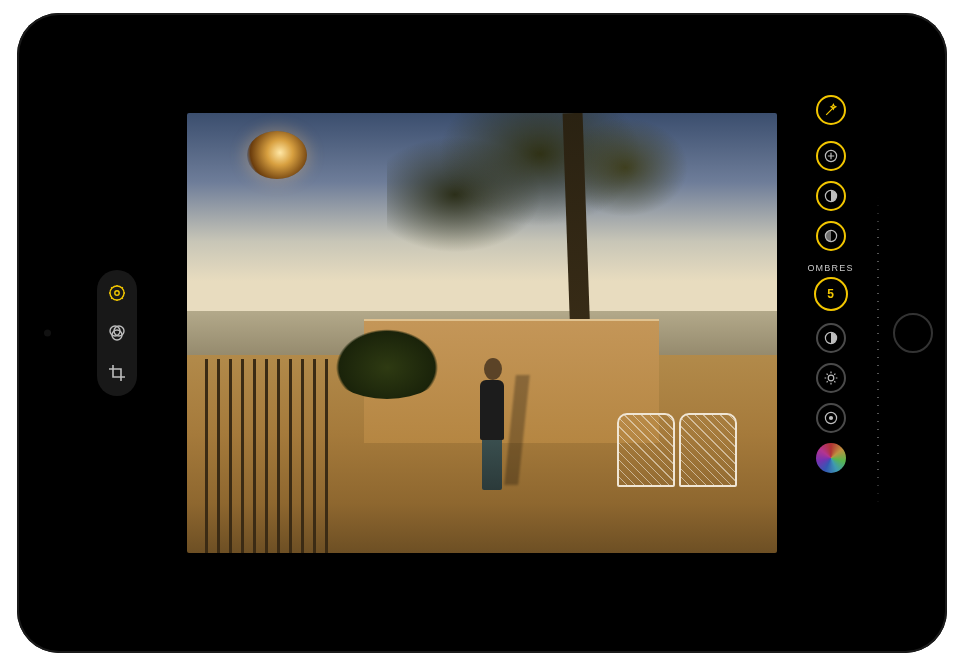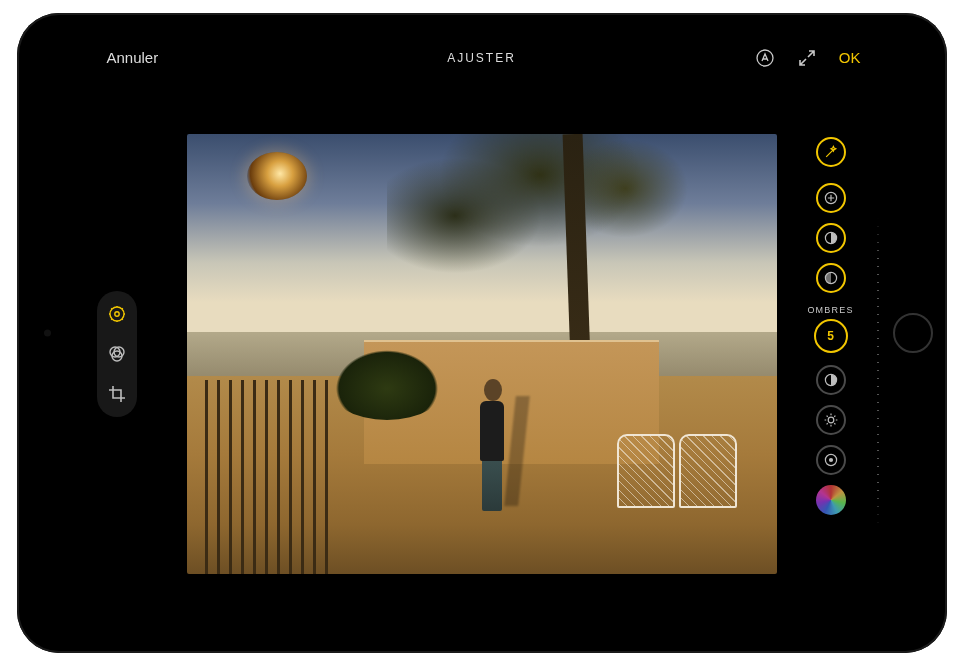--- a/index.html
+++ b/index.html
@@ -267,40 +267,20 @@
   }
 </style>
 </head>
 <body>
 
 <div class="device">
   <div class="camera-dot"></div>
 
   <div class="screen">
 
-    <div class="topbar">
-      <span class="cancel">Annuler</span>
-
-      <span class="center">AJUSTER</span>
-
-      <div class="right">
-        <span>
-          <svg width="20" height="20" viewBox="0 0 20 20" fill="none" stroke="#c9c9c9" stroke-width="1.3">
-            <circle cx="10" cy="10" r="8"></circle>
-            <path d="M7 13l3-7 3 7M8 11h4"></path>
-          </svg>
-        </span>
-        <span>
-          <svg width="20" height="20" viewBox="0 0 20 20" fill="none" stroke="#c9c9c9" stroke-width="1.6">
-            <path d="M12 3h5v5M8 17H3v-5M17 3l-6 6M3 17l6-6"></path>
-          </svg>
-        </span>
-        <span class="ok">OK</span>
-      </div>
-    </div>
 
     <div class="main">
 
       <div class="photo">
         <div class="sky"></div>
         <div class="city"></div>
         <div class="tree"></div>
         <div class="trunk"></div>
         <div class="lamp"></div>
         <div class="terrace"></div>

